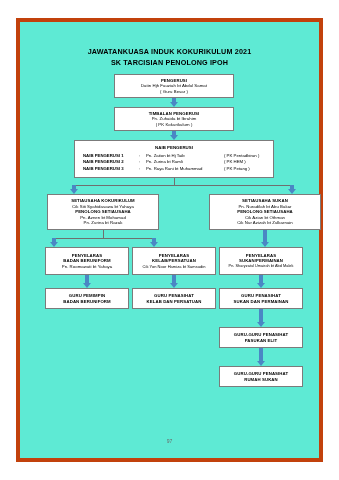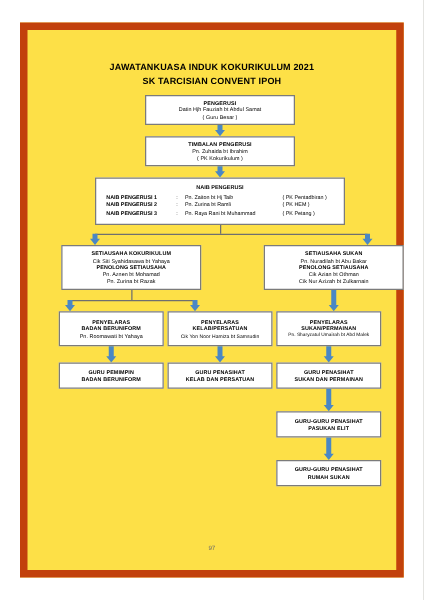--- a/index.html
+++ b/index.html
@@ -19,22 +19,22 @@
     height: 480px;
     background: #ffffff;
     box-sizing: border-box;
   }
   #sheet {
     position: absolute;
     left: 16px;
     top: 18px;
     width: 307px;
     height: 444px;
-    border: 6px solid #c2410c;
-    background: #fde047;
+    border: 4px solid #c2410c;
+    background: #5eead4;
     box-sizing: border-box;
   }
   .title-block {
     position: absolute;
     left: 0;
     top: 24px;
     width: 100%;
     text-align: center;
   }
   .title-line {
@@ -139,21 +139,21 @@
   }
 </style>
 </head>
 <body>
 
 <div id="page">
   <div id="sheet">
 
     <div class="title-block">
       <div class="title-line">JAWATANKUASA INDUK KOKURIKULUM 2021</div>
-      <div class="title-line">SK TARCISIAN CONVENT IPOH</div>
+      <div class="title-line">SK TARCISIAN PENOLONG IPOH</div>
     </div>
 
     <div class="box" style="left:94px; top:52px; width:120px; height:24px;">
       <div class="b">PENGERUSI</div>
       <div class="n">Datin Hjh Fauziah bt Abdul Samat</div>
       <div class="n">( Guru Besar )</div>
     </div>
 
     <div class="arrow" style="left:149.5px; top:76px; height:9px;">
       <div class="shaft" style="height:5px;"></div>

